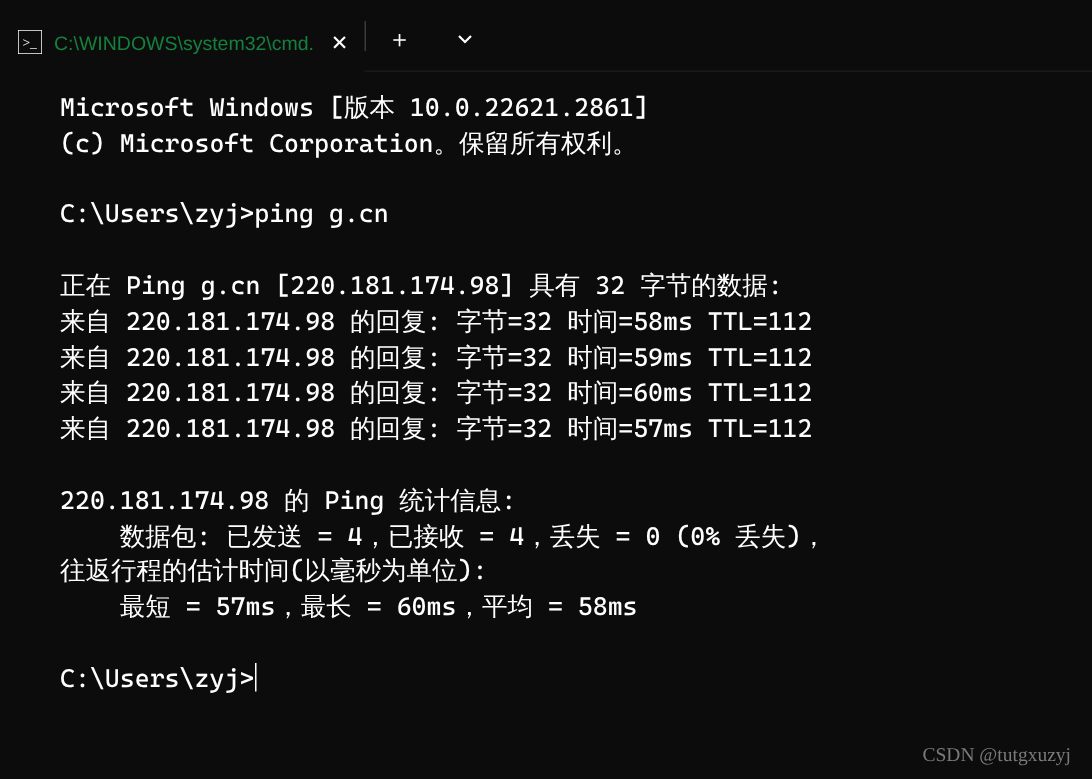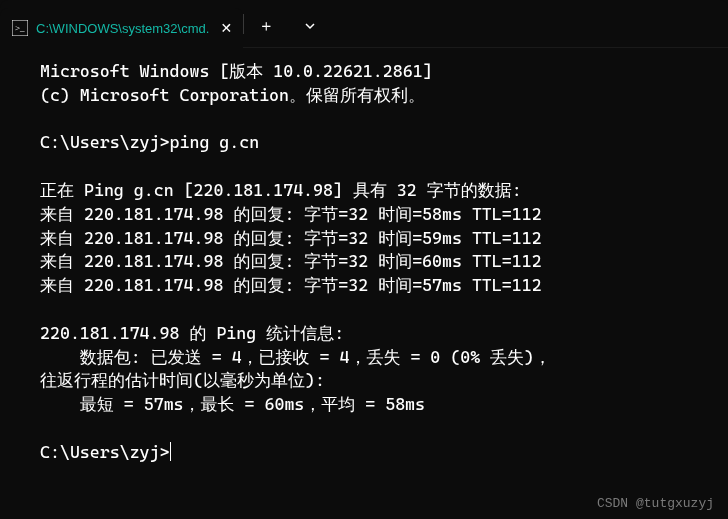--- a/index.html
+++ b/index.html
@@ -40,21 +40,21 @@
     }
     .tab-icon {
       width: 16px;
       height: 16px;
       flex-shrink: 0;
       display: flex;
       align-items: center;
       justify-content: center;
     }
     .tab-title {
-      color: #14b8a6;
+      color: #15803d;
       font-size: 13px;
       font-family: "Segoe UI", sans-serif;
       white-space: nowrap;
       overflow: hidden;
       text-overflow: ellipsis;
       flex: 1;
     }
     .tab-close {
       width: 18px;
       height: 18px;
@@ -107,21 +107,21 @@
       background: #ffffff;
       vertical-align: text-bottom;
       margin-bottom: 1px;
     }
     .watermark {
       position: absolute;
       bottom: 8px;
       right: 14px;
       color: #7a7a7a;
       font-size: 13px;
-      font-family: Liberation Mono, monospace;
+      font-family: Liberation Serif, serif;
     }
     .wrap {
       position: relative;
       width: 728px;
       height: 519px;
     }
   </style>
 </head>
 <body>
 

